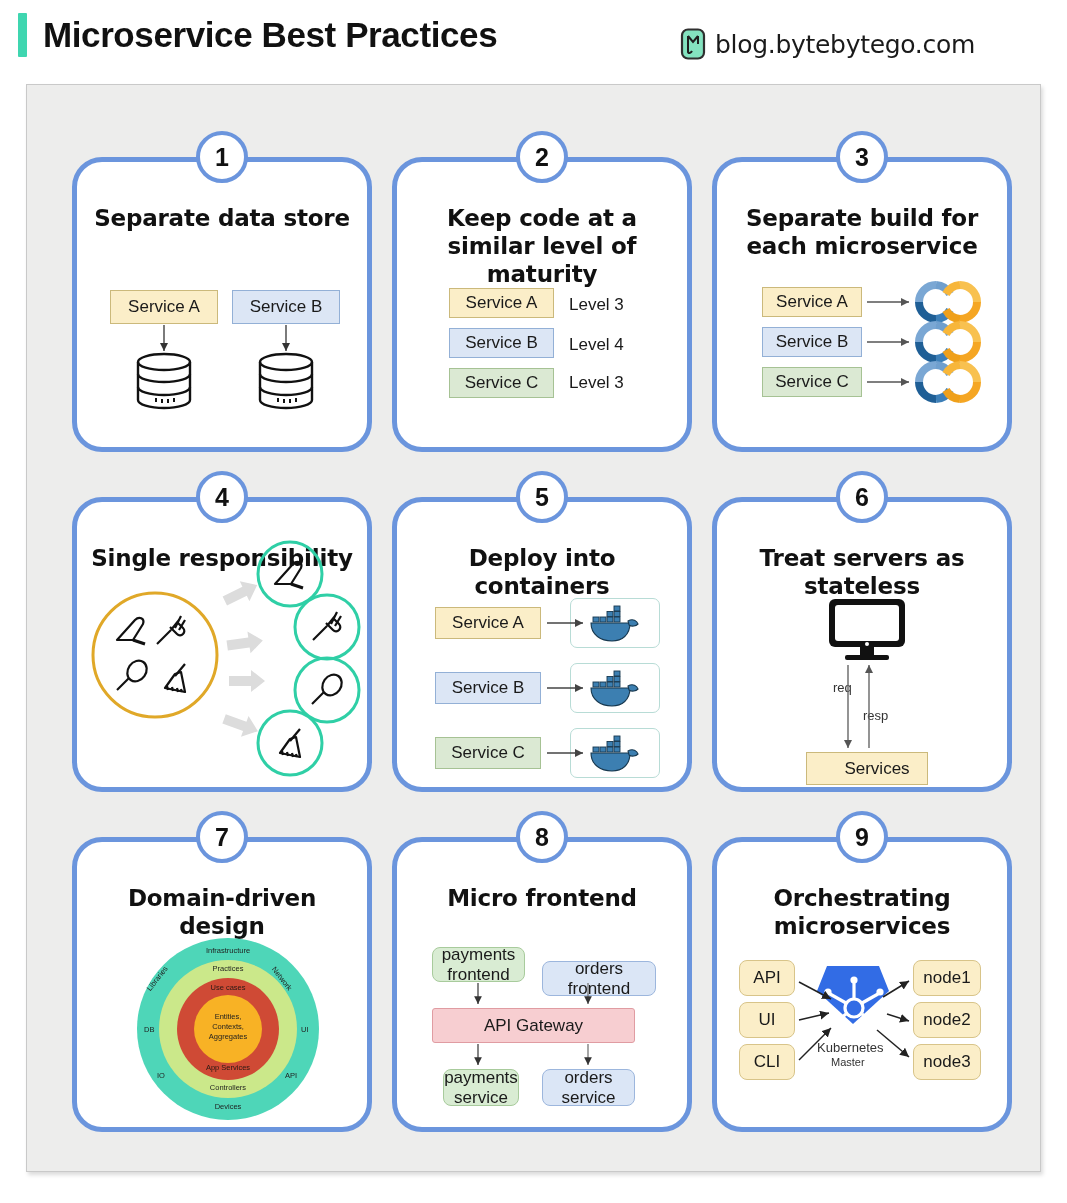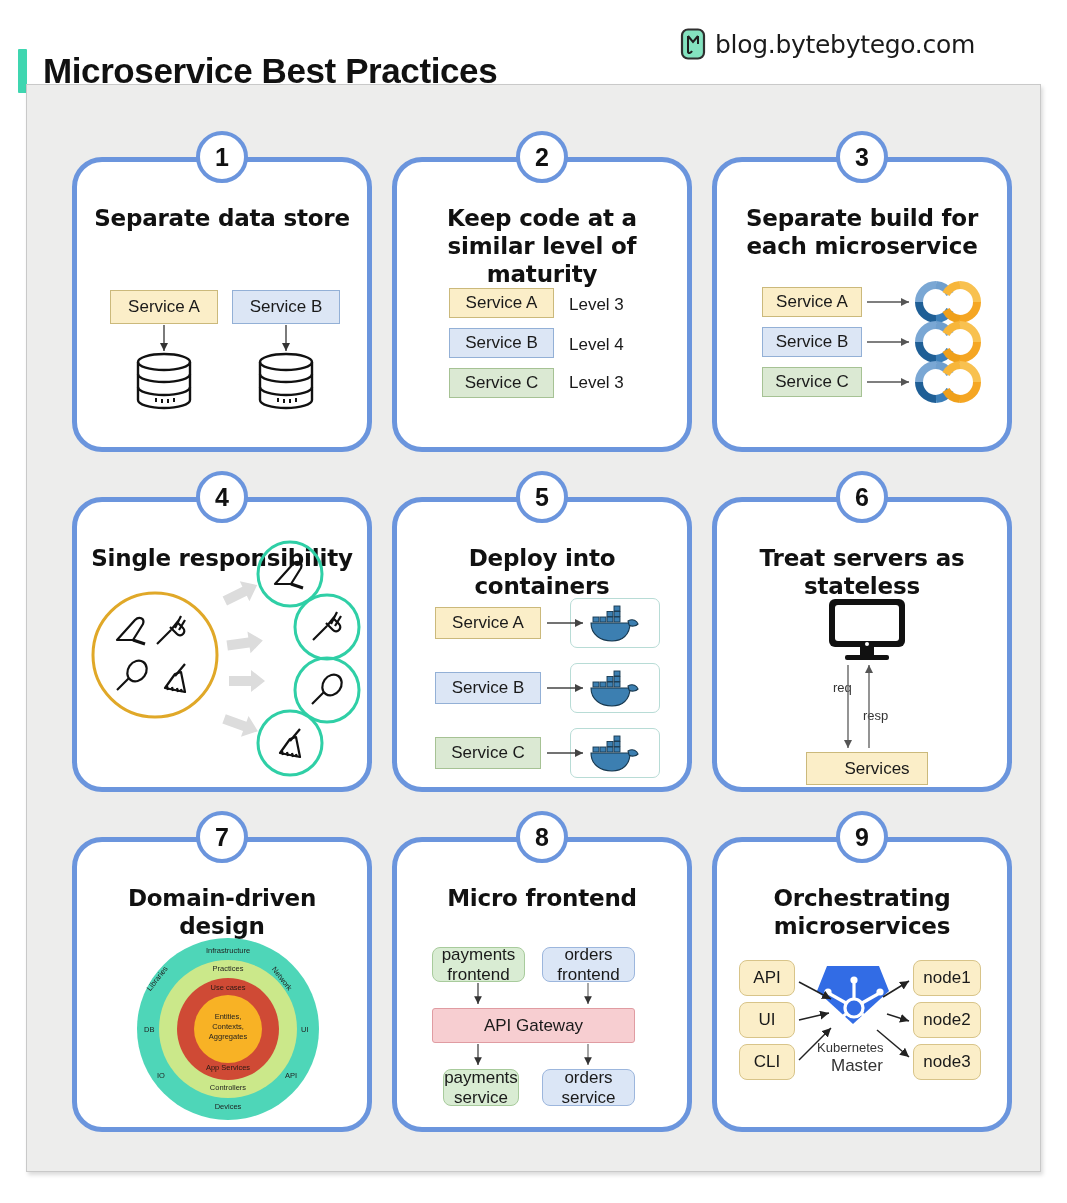--- a/index.html
+++ b/index.html
@@ -7,21 +7,21 @@
     width: 1067px; height: 1203px;
     background: #ffffff;
     font-family: "DejaVu Sans", sans-serif;
     overflow: hidden;
   }
   .page { position: relative; width: 1067px; height: 1203px; background: #fff; }
 
   
   .header {
     position: absolute; left: 0; top: 0; width: 937px; height: 70px;
-    display: flex; align-items: center; margin-top: 36px;
+    display: flex; align-items: center;
   }
   .title-accent {
     width: 9px; height: 44px; background: #3fd6b0; margin-left: 18px; margin-right: 16px;
     border-radius: 1px; flex: 0 0 auto;
   }
   .page-title {
     font-family: "Liberation Sans", sans-serif;
     font-weight: bold; font-size: 35px; color: #111; letter-spacing: -0.4px;
     white-space: nowrap;
   }
@@ -433,21 +433,21 @@
           <div class="dddtxt" style="left:148px; top:133px;">API</div>
         </div>
       </div>
     </div>
 
     <div class="card c8">
       <div class="badge">8</div>
       <div class="card-title">Micro frontend</div>
       <div class="card-body">
         <div class="roundbox rb-green" style="left:35px; top:105px; width:93px; height:35px;">payments frontend</div>
-        <div class="roundbox rb-blue" style="left:145px; top:105px; width:93px; height:35px;">orders frontend</div>
+        <div class="roundbox rb-blue" style="left:145px; top:119px; width:114px; height:35px;">orders frontend</div>
         <div class="roundbox rb-red" style="left:35px; top:166px; width:203px; height:35px; border-radius:3px;">API Gateway</div>
         <div class="roundbox rb-green" style="left:46px; top:227px; width:76px; height:37px;">payments service</div>
         <div class="roundbox rb-blue" style="left:145px; top:227px; width:93px; height:37px;">orders service</div>
         <svg class="svglayer">
           <defs>
             <marker id="ah8" markerWidth="8" markerHeight="8" refX="6" refY="3" orient="auto">
               <path d="M0,0 L6,3 L0,6 z" fill="#333"></path>
             </marker>
           </defs>
           <line x1="81" y1="141" x2="81" y2="162" stroke="#444" stroke-width="1.3" marker-end="url(#ah8)"></line>
@@ -464,21 +464,21 @@
       <div class="card-body">
         <div class="roundbox rb-yellow" style="left:22px; top:118px; width:56px; height:36px;">API</div>
         <div class="roundbox rb-yellow" style="left:22px; top:160px; width:56px; height:36px;">UI</div>
         <div class="roundbox rb-yellow" style="left:22px; top:202px; width:56px; height:36px;">CLI</div>
 
         <div class="roundbox rb-yellow" style="left:196px; top:118px; width:68px; height:36px;">node1</div>
         <div class="roundbox rb-yellow" style="left:196px; top:160px; width:68px; height:36px;">node2</div>
         <div class="roundbox rb-yellow" style="left:196px; top:202px; width:68px; height:36px;">node3</div>
 
         <div class="tiny-label" style="left:100px; top:198px; font-size:13px;">Kubernetes</div>
-        <div class="tiny-label" style="left:114px; top:214px; font-size:17px;">Master</div>
+        <div class="tiny-label" style="left:114px; top:214px; font-size:11px;">Master</div>
 
         <svg class="svglayer">
           <defs>
             <marker id="ah9" markerWidth="8" markerHeight="8" refX="6" refY="3" orient="auto">
               <path d="M0,0 L6,3 L0,6 z" fill="#222"></path>
             </marker>
           </defs>
           <g>
             <polygon points="137,128 163,128 173,153 137,186 101,153 111,128" fill="#326ce5" transform="translate(-1,-4)"></polygon>
             <g stroke="#fff" stroke-width="3.2" fill="none">

